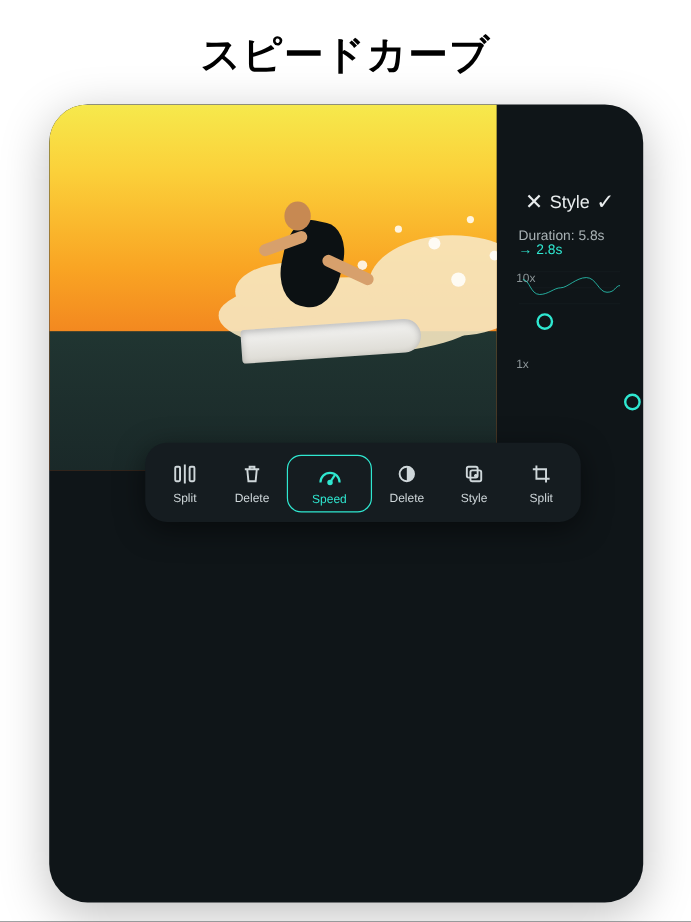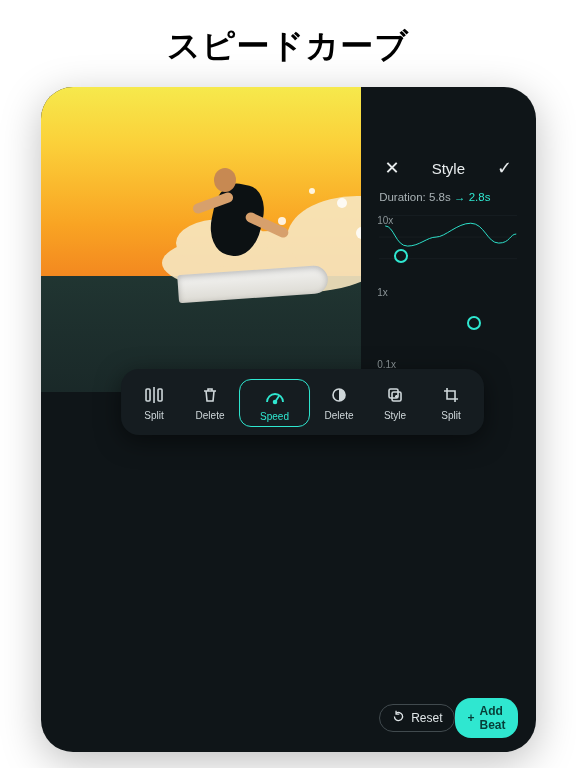--- a/index.html
+++ b/index.html
@@ -293,30 +293,15 @@
       <div class="playhead"></div>
 
       <div class="knob" style="left:15px;  top:36px;"></div>
       <div class="knob" style="left:88px;  top:103px;"></div>
       <div class="knob filled" style="left:183px; top:73px;"></div>
       <div class="knob" style="left:298px; top:27px;"></div>
       <div class="knob" style="left:391px; top:93px;"></div>
       <div class="knob" style="left:447px; top:63px;"></div>
     </div>
 
-    <div class="bottom-bar">
-      <div class="reset">
-        <span>
-          <svg width="13" height="13" viewBox="0 0 16 16" stroke="#dfe5e7" stroke-width="1.6" fill="none">
-            <path d="M3 8a5 5 0 1 0 2-4"></path>
-              <path d="M5 1v4h4"></path>
-          </svg>
-        </span>
-        <span>Reset</span>
-      </div>
-      <div class="addbeat">
-        <span>+</span>
-        <span>Add Beat</span>
-      </div>
-    </div>
   </div>
 
 </div>
 
 </body></html>

